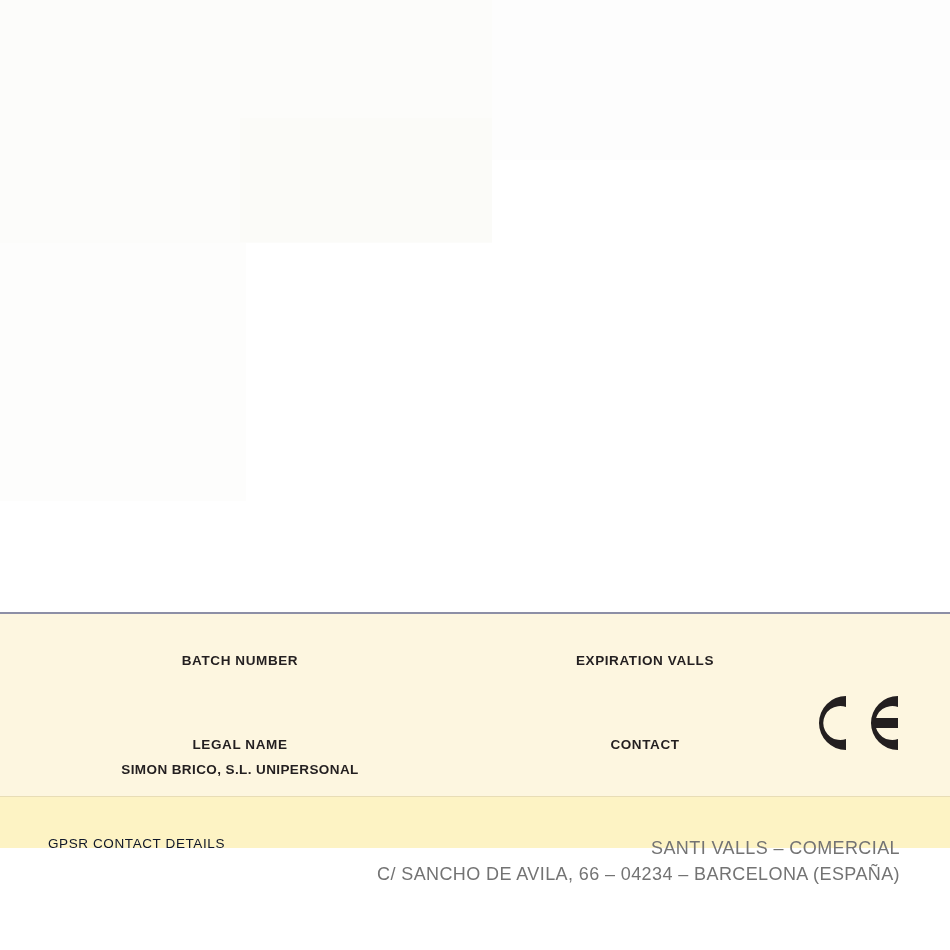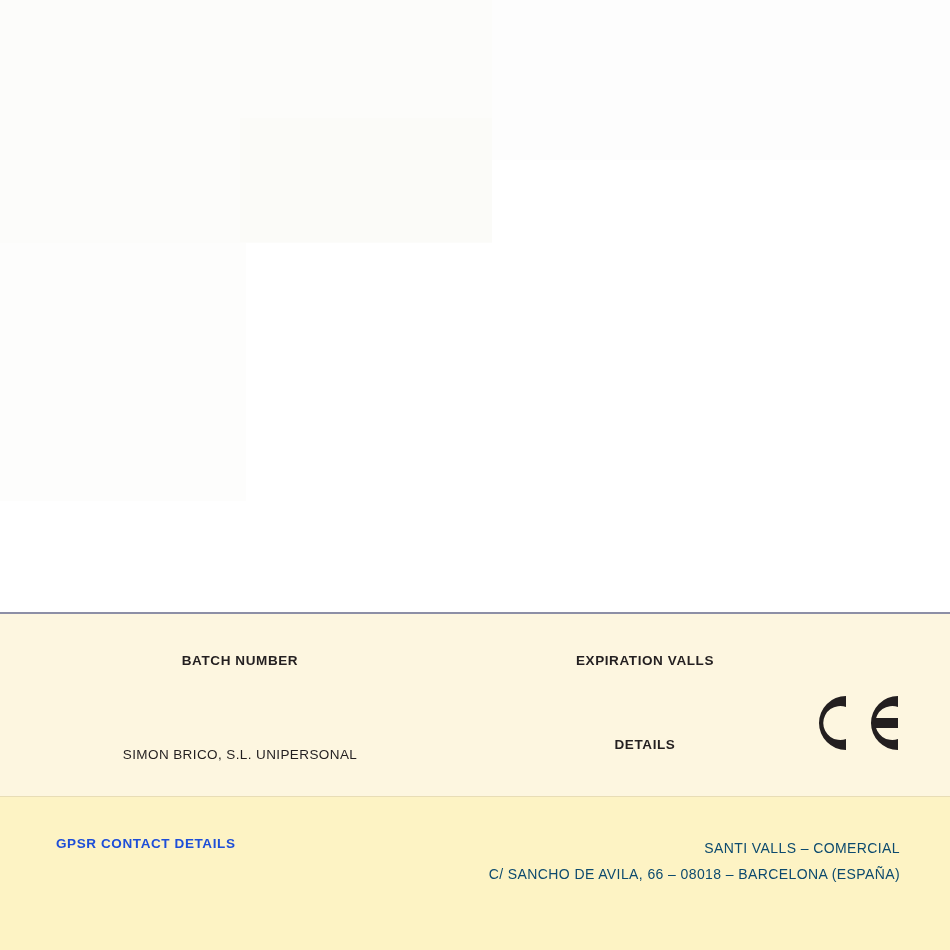--- a/index.html
+++ b/index.html
@@ -11,21 +11,21 @@
     height: 950px;
     background: #ffffff;
     font-family: "Liberation Sans", sans-serif;
     color: #231f20;
     overflow: hidden;
     position: relative;
   }
 
   .page {
     width: 950px;
-    height: 950px;
+    height: 848px;
     display: flex;
     flex-direction: column;
     position: relative;
   }
 
   
   .top-area {
     height: 612px;
     background: #ffffff;
     position: relative;
@@ -72,21 +72,21 @@
 
   .field-label {
     font-size: 13.5px;
     font-weight: bold;
     letter-spacing: 0.6px;
     color: #231f20;
     line-height: 1.1;
   }
   .field-value {
     font-size: 13.5px;
-    font-weight: normal;
+    font-weight: bold;
     letter-spacing: 0.4px;
     color: #231f20;
     line-height: 1.1;
     margin-top: 10px;
   }
 
   .row-1 { top: 40px; }
   .row-2 { top: 124px; }
 
   
@@ -108,38 +108,38 @@
 
   
   .contact-band {
     background: #fdf3c4;
     flex: 1 1 auto;
     position: relative;
   }
 
   .gpsr-label {
     position: absolute;
-    left: 56px;
+    left: 48px;
     top: 39px;
     font-size: 13.5px;
-    font-weight: bold;
+    font-weight: normal;
     letter-spacing: 0.6px;
-    color: #1d4ed8;
+    color: #0f172a;
   }
 
   .contact-lines {
     position: absolute;
     right: 50px;
     top: 38px;
     text-align: right;
   }
   .contact-line {
-    font-size: 14px;
+    font-size: 18px;
     letter-spacing: 0.4px;
-    color: #0c4a6e;
+    color: #737373;
     line-height: 26px;
     white-space: nowrap;
   }
 </style>
 </head>
 <body>
 
 <div class="page">
 
   <div class="top-area">
@@ -159,24 +159,25 @@
         <div class="field-value"></div>
       </div>
       <div class="col col-right">
         <div class="field-label">EXPIRATION VALLS</div>
         <div class="field-value"></div>
       </div>
     </div>
 
     <div class="row row-2">
       <div class="col col-left">
+        <div class="field-label">LEGAL NAME</div>
         <div class="field-value">SIMON BRICO, S.L. UNIPERSONAL</div>
       </div>
       <div class="col col-right">
-        <div class="field-label">DETAILS</div>
+        <div class="field-label">CONTACT</div>
       </div>
     </div>
 
     <div class="ce-mark">
       <svg viewBox="0 0 100 62" width="100" height="62" aria-hidden="true">
 
         <path d="M44 4 A27 27 0 1 0 44 58 L44 47 A17 17 0 1 1 44 15 Z" fill="#231f20"></path>
 
         <path d="M96 4 A27 27 0 1 0 96 58 L96 47 A17 17 0 1 1 96 15 Z" fill="#231f20"></path>
         <rect x="70" y="26" width="26" height="10" fill="#231f20"></rect>
@@ -184,17 +185,17 @@
     </div>
 
   </div>
 
   <div class="divider-mid"></div>
 
   <div class="contact-band">
     <div class="gpsr-label">GPSR CONTACT DETAILS</div>
     <div class="contact-lines">
       <div class="contact-line">SANTI VALLS – COMERCIAL</div>
-      <div class="contact-line">C/ SANCHO DE AVILA, 66 – 08018 – BARCELONA (ESPAÑA)</div>
+      <div class="contact-line">C/ SANCHO DE AVILA, 66 – 04234 – BARCELONA (ESPAÑA)</div>
     </div>
   </div>
 
 </div>
 
 </body></html>

